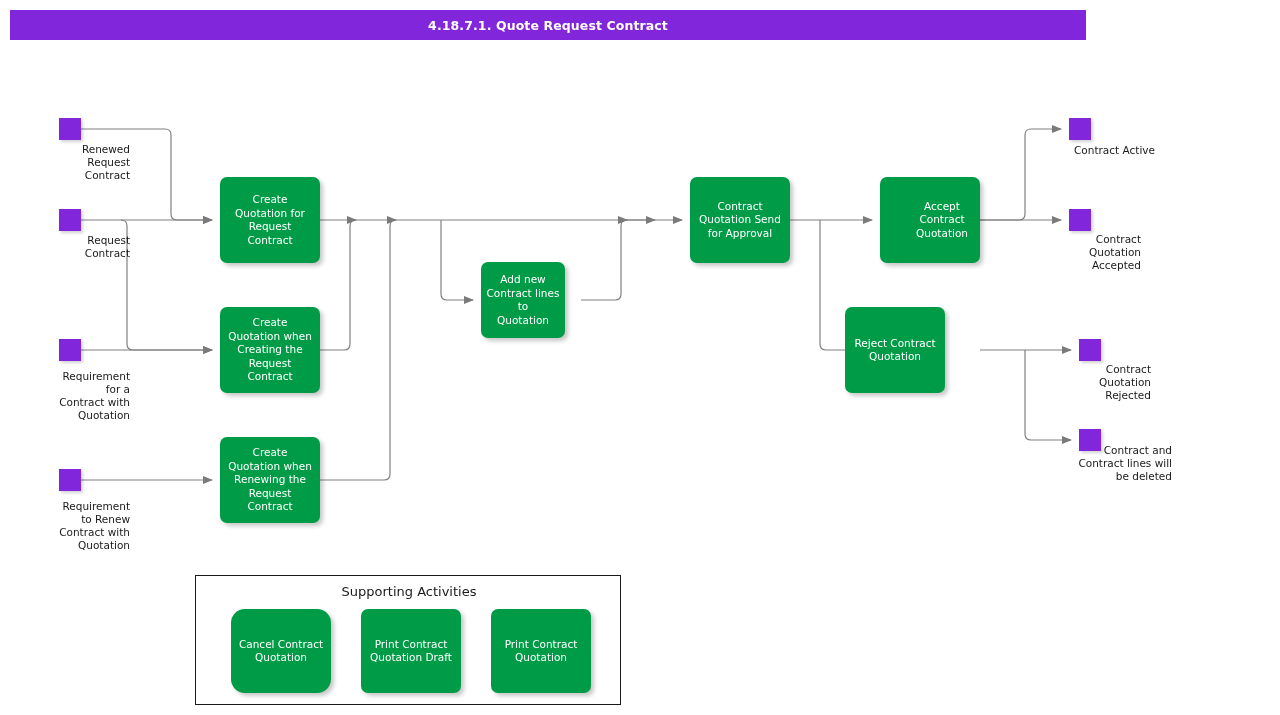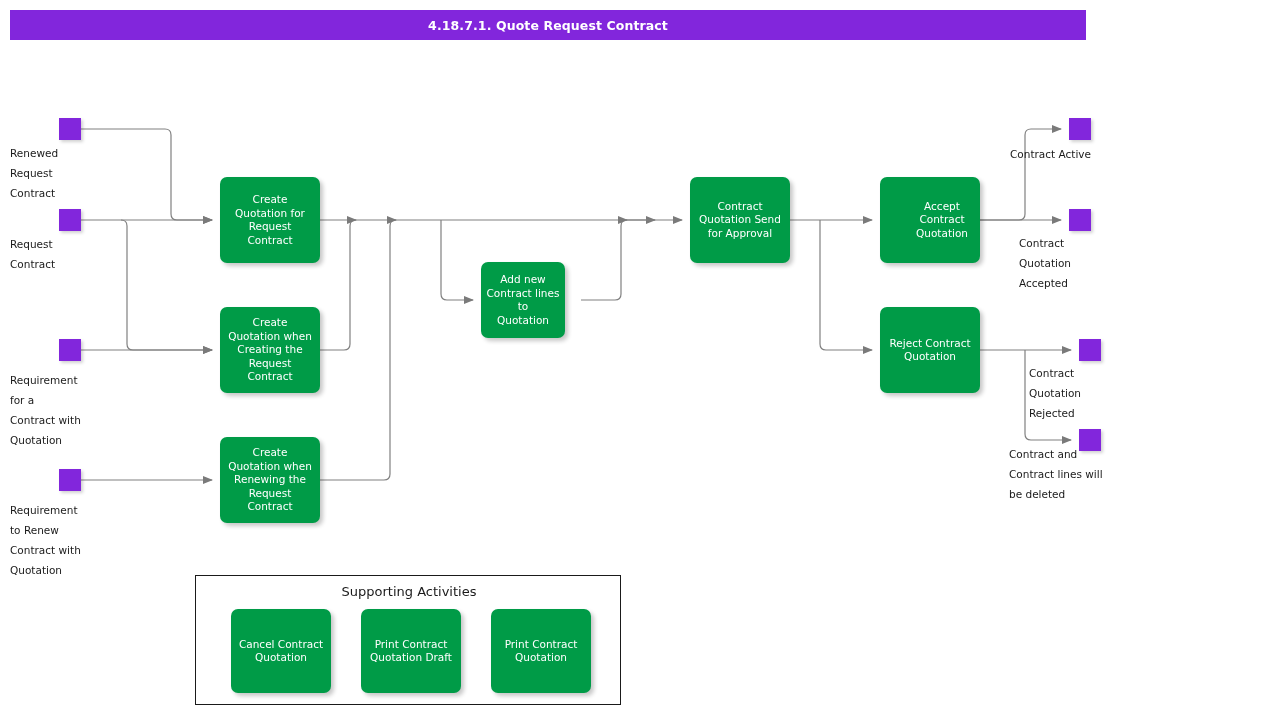--- a/index.html
+++ b/index.html
@@ -40,23 +40,23 @@
   }
   
   .event-node {
     position: absolute;
     width: 22px; height: 22px;
     background: #8226DC;
     box-shadow: 2px 2px 3px rgba(0,0,0,0.18);
   }
   .event-label {
     position: absolute;
-    text-align: left;
+    text-align: right;
     font-size: 10.5px;
-    line-height: 20px;
+    line-height: 13px;
     color: #1a1a1a;
     font-family: "DejaVu Sans", sans-serif;
     white-space: pre-line;
   }
   
   .activity-node {
     position: absolute;
     background: #009B47;
     border-radius: 7px;
     box-shadow: 3px 3px 4px rgba(0,0,0,0.22);
@@ -173,27 +173,27 @@
 Request
 Contract</div>
       <div class="activity-node" style="left: 481px; top: 262px; width: 84px; height: 76px;">Add new
 Contract lines to
 Quotation</div>
       <div class="activity-node" style="left: 690px; top: 177px; width: 100px; height: 86px;">Contract
 Quotation Send
 for Approval</div>
       <div class="activity-node" style="left: 880px; top: 177px; width: 100px; height: 86px; padding-left: 28px;">Accept Contract
 Quotation</div>
-      <div class="activity-node" style="left: 880px; top: 307px; width: 100px; height: 86px;">Reject Contract
+      <div class="activity-node" style="left: 845px; top: 307px; width: 100px; height: 86px;">Reject Contract
 Quotation</div>
     </div>
 
   <div id="supporting-group">
     <div id="supporting-title">Supporting Activities</div>
-  <div class="activity-node" style="left: 35px; top: 33px; width: 100px; height: 84px;">Cancel Contract
+  <div class="activity-node" style="left: 35px; top: 33px; width: 100px; height: 84px; border-radius: 14px;">Cancel Contract
 Quotation</div>
       <div class="activity-node" style="left: 165px; top: 33px; width: 100px; height: 84px;">Print Contract
 Quotation Draft</div>
       <div class="activity-node" style="left: 295px; top: 33px; width: 100px; height: 84px;">Print Contract
 Quotation</div>
     </div>
 
 </div>
 
 </body></html>

